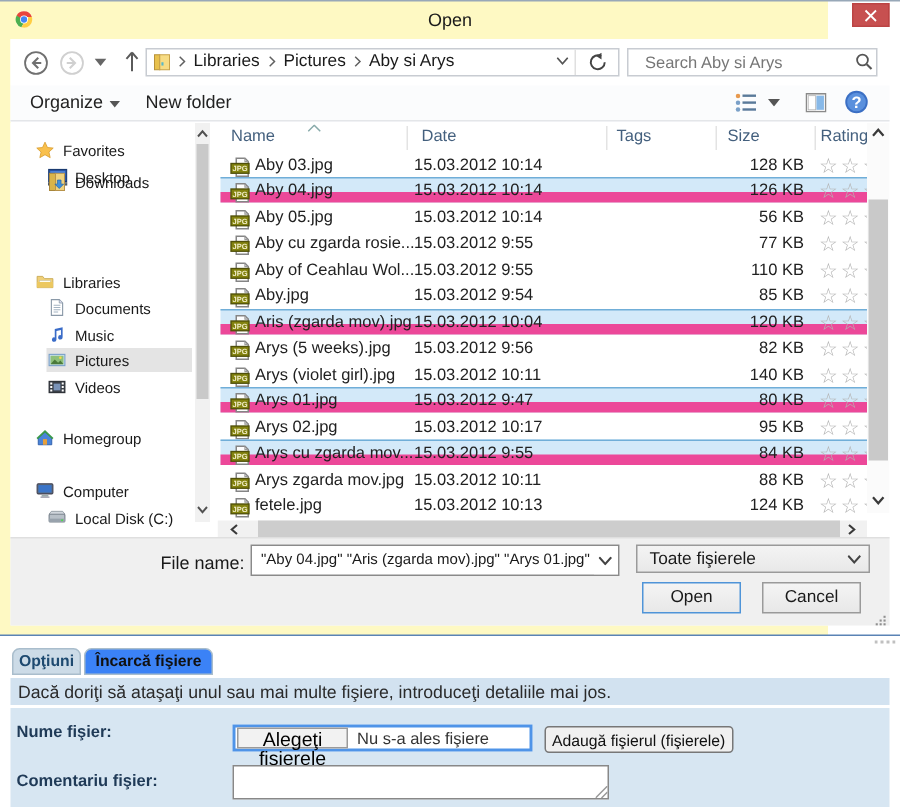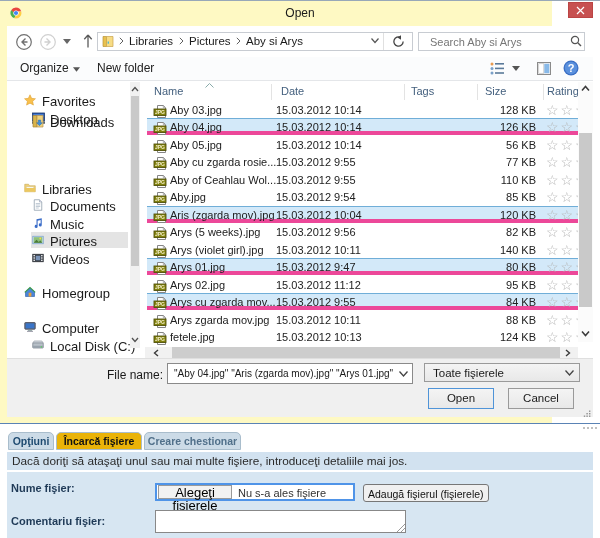--- a/index.html
+++ b/index.html
@@ -12,44 +12,44 @@
   #dlg .client { position:absolute; left:7px; top:26px; width:586px; height:391px; background:#fff; }
   #title { position:absolute; left:0; top:1px; width:600px; height:25px; color:#1a1a1a; font-size:12px; text-align:center; line-height:24px; }
   #closebtn { position:absolute; left:568px; top:2px; width:25px; height:16px; background:#c75050; border:1px solid #b44; }
   #closebtn svg { position:absolute; left:7px; top:3px; }
   
   #navrow { position:absolute; left:0; top:0; width:586px; height:31px; background:#fff; }
   .navbox { position:absolute; background:#fff; border:1px solid #c8ccd2; }
   
   #toolbar { position:absolute; left:0; top:31px; width:586px; height:24px; background:#fbfcfd; border-bottom:1px solid #e4e6e9; font-size:12px; color:#222; }
   
-  #sidebar { position:absolute; left:0; top:56px; width:136px; height:276px; background:#fff; font-size:13px; color:#1a1a1a; }
+  #sidebar { position:absolute; left:0; top:56px; width:136px; height:276px; background:#fff; font-size:10px; color:#1a1a1a; }
   .sbitem { position:absolute; white-space:nowrap; height:17px; line-height:17px; }
   .sbitem svg { position:absolute; top:1px; left:0; }
   
   #filearea { position:absolute; left:138px; top:56px; width:448px; height:276px; background:#fff; overflow:hidden; }
   .hdr { position:absolute; top:0; height:19px; font-size:11px; color:#44607e; line-height:19px; }
   .hsep { position:absolute; top:2px; height:16px; width:1px; background:#e3e3e3; }
   .frow { position:absolute; left:2px; width:431px; height:17px; font-size:11px; color:#212121; white-space:nowrap; }
-  .frow.sel { background:#d3e9f9; border-top:1px solid #70aed8; border-bottom:4px solid #ec4899;text-decoration:underline; }
+  .frow.sel { background:#d3e9f9; border-top:1px solid #70aed8; border-bottom:7px solid #ec4899;text-decoration:underline; }
   .fname { position:absolute; left:23px; top:2px; }
   .fdate { position:absolute; left:129px; top:2px; }
   .fsize { position:absolute; left:291px; width:98px; top:2px; text-align:right; }
   .fstars { position:absolute; left:399px; top:0px; color:#b4b4b4; font-size:14px; letter-spacing:2px; }
   .ficon { position:absolute; left:2px; top:1px; }
   
   .sbtrack { position:absolute; background:#f4f4f4; }
   .sbthumb { position:absolute; background:#cdcdcd; }
   
   #botpanel { position:absolute; left:0; top:332px; width:586px; height:59px; background:#f0f0f0; border-top:1px solid #dfdfdf; }
   .btn { position:absolute; height:21px; font-size:11.5px; color:#1a1a1a; text-align:center; line-height:19px; background:linear-gradient(#f4f4f4,#e8e8e8); border:1px solid #9a9a9a; }
   
   #page { position:absolute; left:0; top:424px; width:600px; height:114px; background:#fff; font-family:"Liberation Sans", sans-serif; }
   .tab { position:absolute; top:8px; height:18px; background:#ccdbe7; border:1px solid #a9bdcc; border-radius:5px 5px 0 0; font-size:10.5px; font-weight:bold; color:#51708a; line-height:17px; text-align:center; }
-  .tab.active { background:#eab308; color:#111; }
+  .tab.active { background:#3b82f6; color:#111; }
   #panel1 { position:absolute; left:7px; top:28px; width:586px; height:18px; background:#d2e2f0; font-size:11.8px; color:#2a2a2a; line-height:18px; }
   #panel2 { position:absolute; left:7px; top:48px; width:586px; height:66px; background:#d7e6f2; }
   .flabel { position:absolute; left:4px; font-size:11px; font-weight:bold; color:#1f3a57; }
 </style>
 </head>
 <body>
 <div id="stage">
 
   <div id="dlg">
     <div class="topedge"></div>
@@ -359,21 +359,21 @@
             <span class="fstars">☆☆☆</span>
           </div>
           <div class="frow" style="top:195px">
             <svg class="ficon" width="18" height="16" viewBox="0 0 18 16">
               <path d="M8.5 2.5 L14.3 2.5 L16.5 4.7 L16.5 14.5 L8.5 14.5 Z" fill="#fdfdfd" stroke="#858585" stroke-width="1"></path>
               <path d="M14.3 2.5 L14.3 4.7 L16.5 4.7" fill="none" stroke="#9a9a9a" stroke-width="0.8"></path>
               <rect x="5" y="6" width="12" height="6.5" fill="#82820e" stroke="#50500a" stroke-width="0.9"></rect>
               <text x="11" y="11.2" font-size="5" font-weight="bold" fill="#f2edc8" text-anchor="middle" font-family="Liberation Sans">JPG</text>
             </svg>
             <span class="fname">Arys 02.jpg</span>
-            <span class="fdate">15.03.2012 11:12</span>
+            <span class="fdate">15.03.2012 10:17</span>
             <span class="fsize">95 KB</span>
             <span class="fstars">☆☆☆</span>
           </div>
           <div class="frow sel" style="top:211px">
             <svg class="ficon" width="18" height="16" viewBox="0 0 18 16">
               <path d="M8.5 2.5 L14.3 2.5 L16.5 4.7 L16.5 14.5 L8.5 14.5 Z" fill="#fdfdfd" stroke="#858585" stroke-width="1"></path>
               <path d="M14.3 2.5 L14.3 4.7 L16.5 4.7" fill="none" stroke="#9a9a9a" stroke-width="0.8"></path>
               <rect x="5" y="6" width="12" height="6.5" fill="#82820e" stroke="#50500a" stroke-width="0.9"></rect>
               <text x="11" y="11.2" font-size="5" font-weight="bold" fill="#f2edc8" text-anchor="middle" font-family="Liberation Sans">JPG</text>
             </svg>
@@ -458,21 +458,20 @@
       <svg class="abs" style="left:583px;top:1px" width="14" height="6" viewBox="0 0 14 6">
         <g fill="#c0c0c0">
           <rect x="0" y="2" width="2" height="2"></rect>
           <rect x="4" y="2" width="2" height="2"></rect>
           <rect x="8" y="2" width="2" height="2"></rect>
           <rect x="12" y="2" width="2" height="2"></rect>
         </g>
       </svg>
     <div class="tab" style="left:8px;width:46px;color:#1e4a70">Opţiuni</div>
     <div class="tab active" style="left:56px;width:86px;">Încarcă fişiere</div>
-    <div class="tab" style="left:144px;width:97px;">Creare chestionar</div>
     <div id="panel1"><span style="margin-left:5px">Dacă doriţi să ataşaţi unul sau mai multe fişiere, introduceţi detaliile mai jos.</span></div>
     <div id="panel2">
       <div class="flabel" style="top:10px">Nume fişier:</div>
       <div class="flabel" style="top:43px">Comentariu fişier:</div>
 
       <div class="abs" style="left:148px;top:11px;width:200px;height:18px;background:#fff;border:2px solid #4f94e8"></div>
       <div class="abs" style="left:151px;top:13px;width:74px;height:14px;background:#f2f2f2;border:1px solid #9a9a9a;font-size:13px;text-align:center;line-height:13px">Alegeţi fişierele</div>
       <div class="abs" style="left:231px;top:15px;font-size:11px;color:#333">Nu s-a ales fişiere</div>
       <div class="abs" style="left:356px;top:12px;height:18px;background:#f0f0f0;border:1px solid #777;border-radius:3px;font-size:10.5px;padding:3px 4px 0 4px;color:#111">Adaugă fişierul (fişierele)</div>
 

